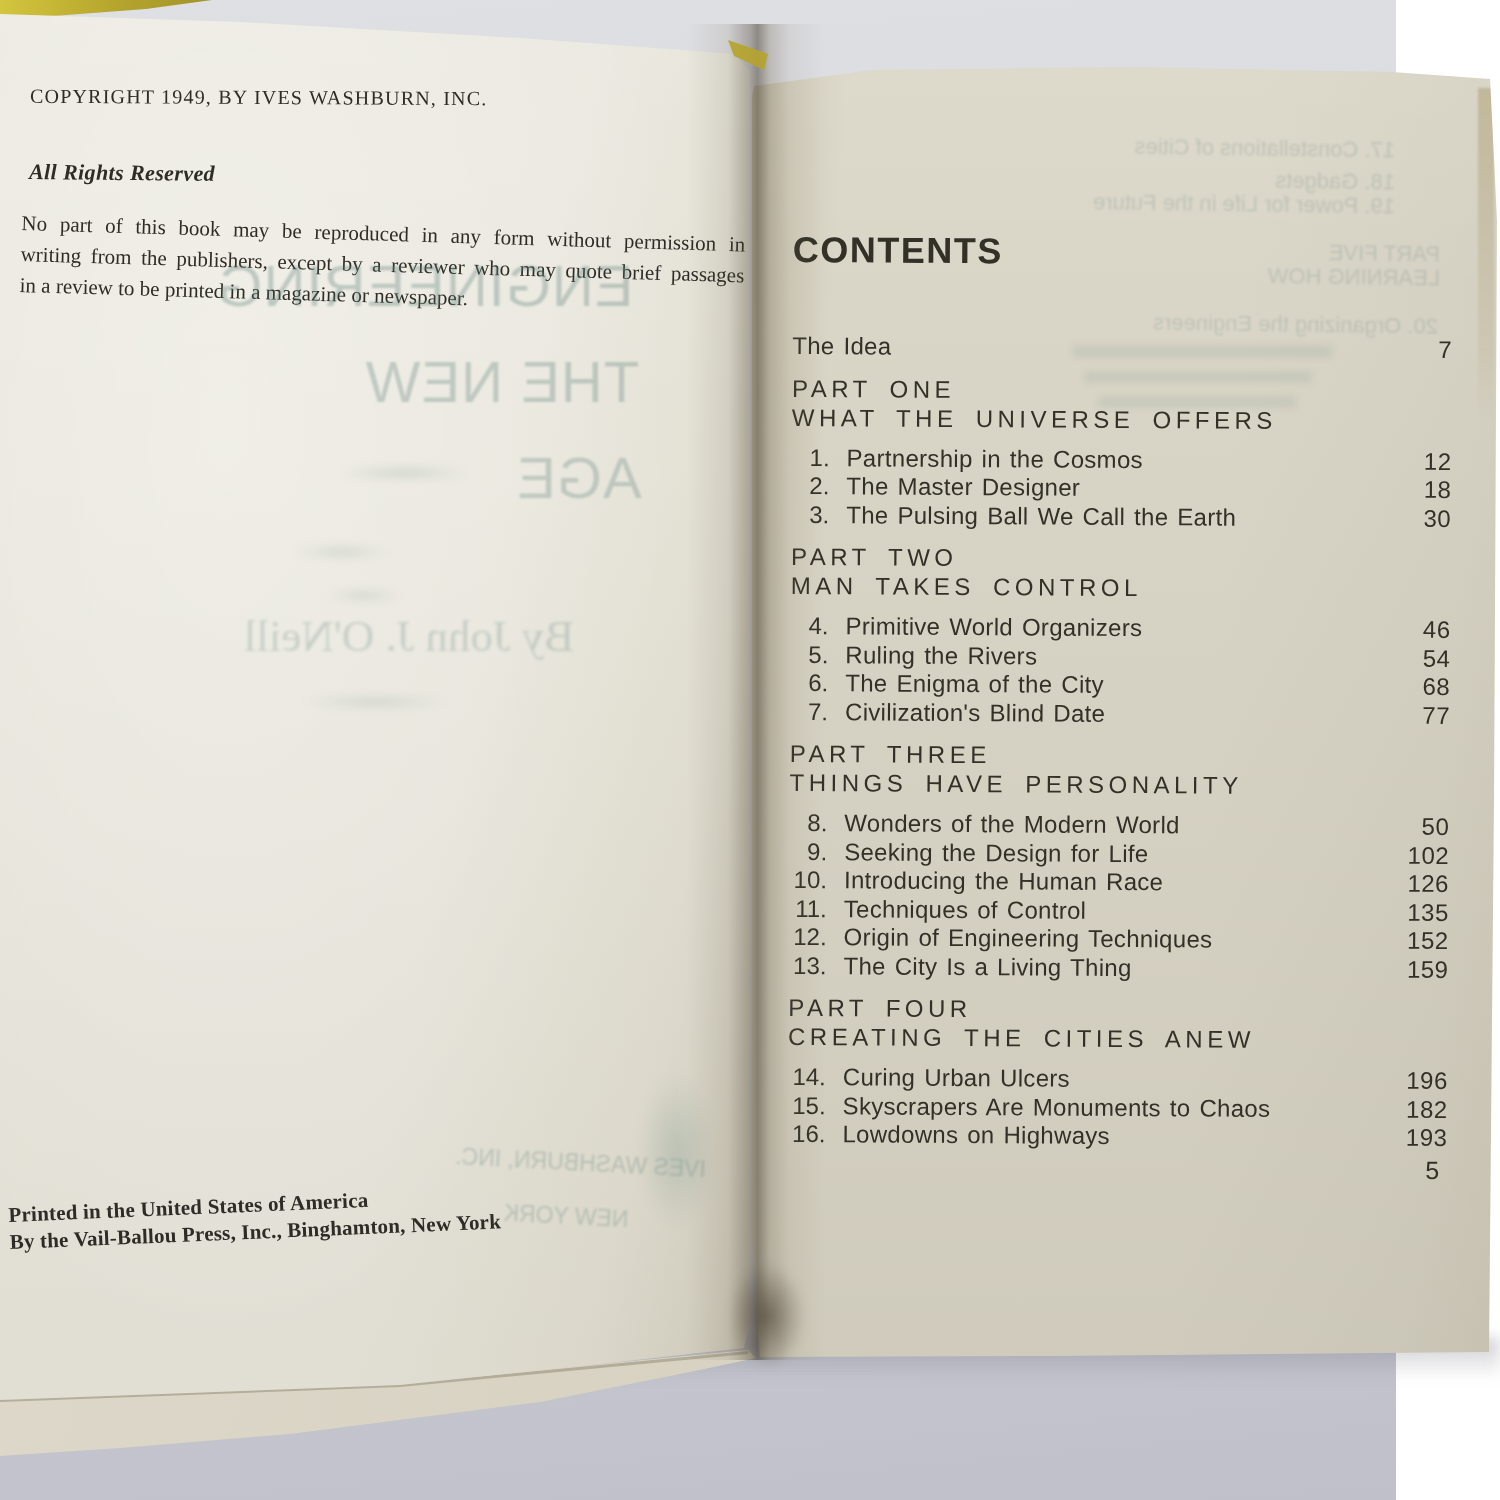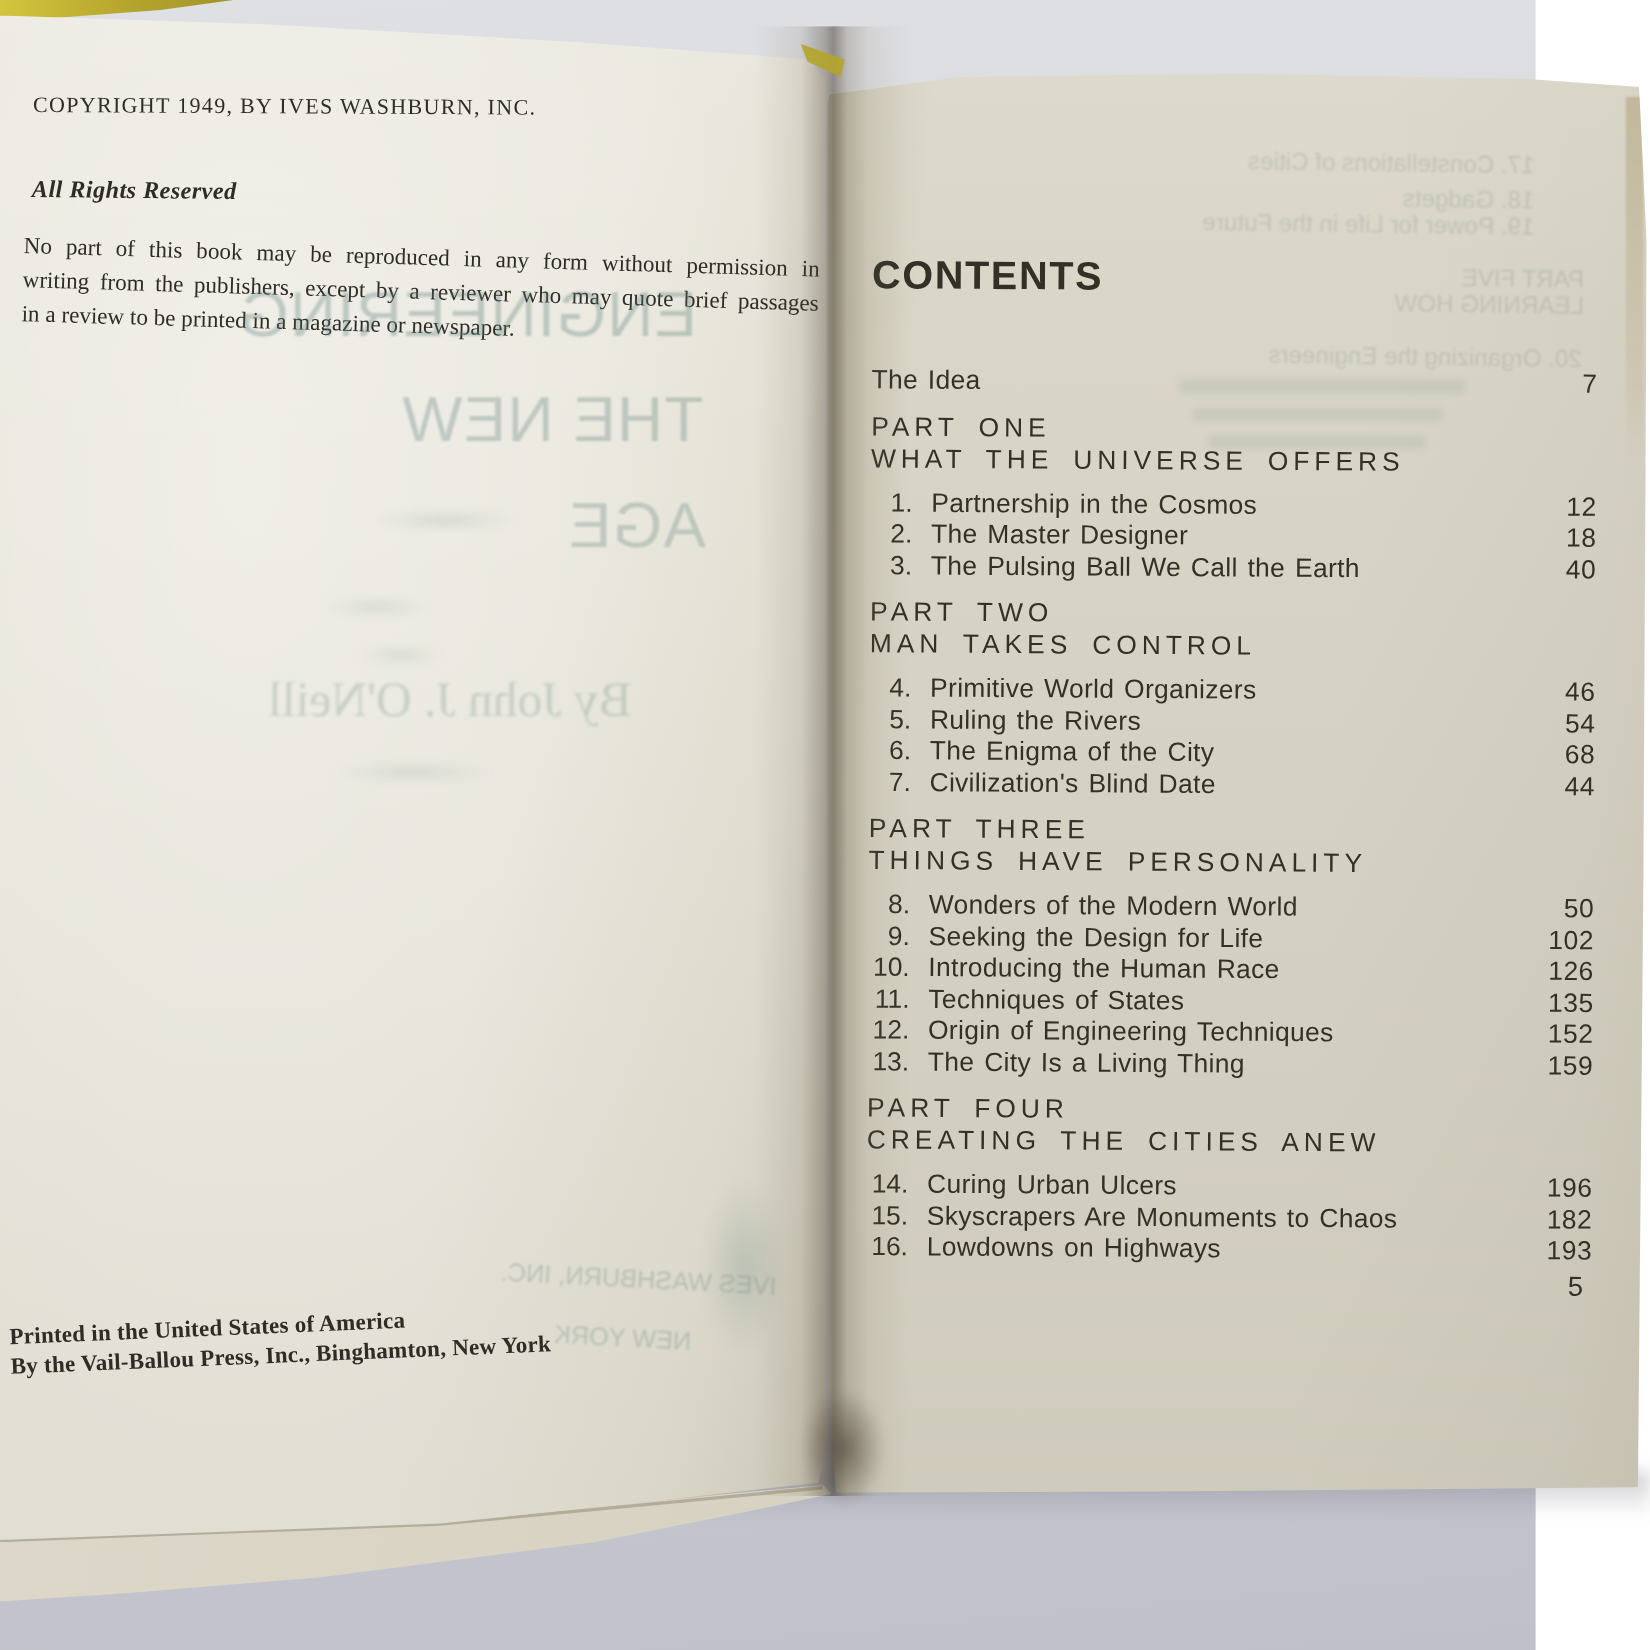--- a/index.html
+++ b/index.html
@@ -154,21 +154,21 @@
                 <span class="i-page">12</span>
               </div>
               <div class="toc-row">
                 <span class="i-num">2.</span>
                 <span class="i-title">The Master Designer</span>
                 <span class="i-page">18</span>
               </div>
               <div class="toc-row">
                 <span class="i-num">3.</span>
                 <span class="i-title">The Pulsing Ball We Call the Earth</span>
-                <span class="i-page">40</span>
+                <span class="i-page">30</span>
               </div>
             </div>
           </div>
           <div class="toc-section">
             <div class="part-line">PART TWO</div>
             <div class="part-line">MAN TAKES CONTROL</div>
             <div class="sec-items">
               <div class="toc-row">
                 <span class="i-num">4.</span>
                 <span class="i-title">Primitive World Organizers</span>
@@ -180,21 +180,21 @@
                 <span class="i-page">54</span>
               </div>
               <div class="toc-row">
                 <span class="i-num">6.</span>
                 <span class="i-title">The Enigma of the City</span>
                 <span class="i-page">68</span>
               </div>
               <div class="toc-row">
                 <span class="i-num">7.</span>
                 <span class="i-title">Civilization's Blind Date</span>
-                <span class="i-page">44</span>
+                <span class="i-page">77</span>
               </div>
             </div>
           </div>
           <div class="toc-section">
             <div class="part-line">PART THREE</div>
             <div class="part-line">THINGS HAVE PERSONALITY</div>
             <div class="sec-items">
               <div class="toc-row">
                 <span class="i-num">8.</span>
                 <span class="i-title">Wonders of the Modern World</span>
@@ -205,21 +205,21 @@
                 <span class="i-title">Seeking the Design for Life</span>
                 <span class="i-page">102</span>
               </div>
               <div class="toc-row">
                 <span class="i-num">10.</span>
                 <span class="i-title">Introducing the Human Race</span>
                 <span class="i-page">126</span>
               </div>
               <div class="toc-row">
                 <span class="i-num">11.</span>
-                <span class="i-title">Techniques of States</span>
+                <span class="i-title">Techniques of Control</span>
                 <span class="i-page">135</span>
               </div>
               <div class="toc-row">
                 <span class="i-num">12.</span>
                 <span class="i-title">Origin of Engineering Techniques</span>
                 <span class="i-page">152</span>
               </div>
               <div class="toc-row">
                 <span class="i-num">13.</span>
                 <span class="i-title">The City Is a Living Thing</span>

